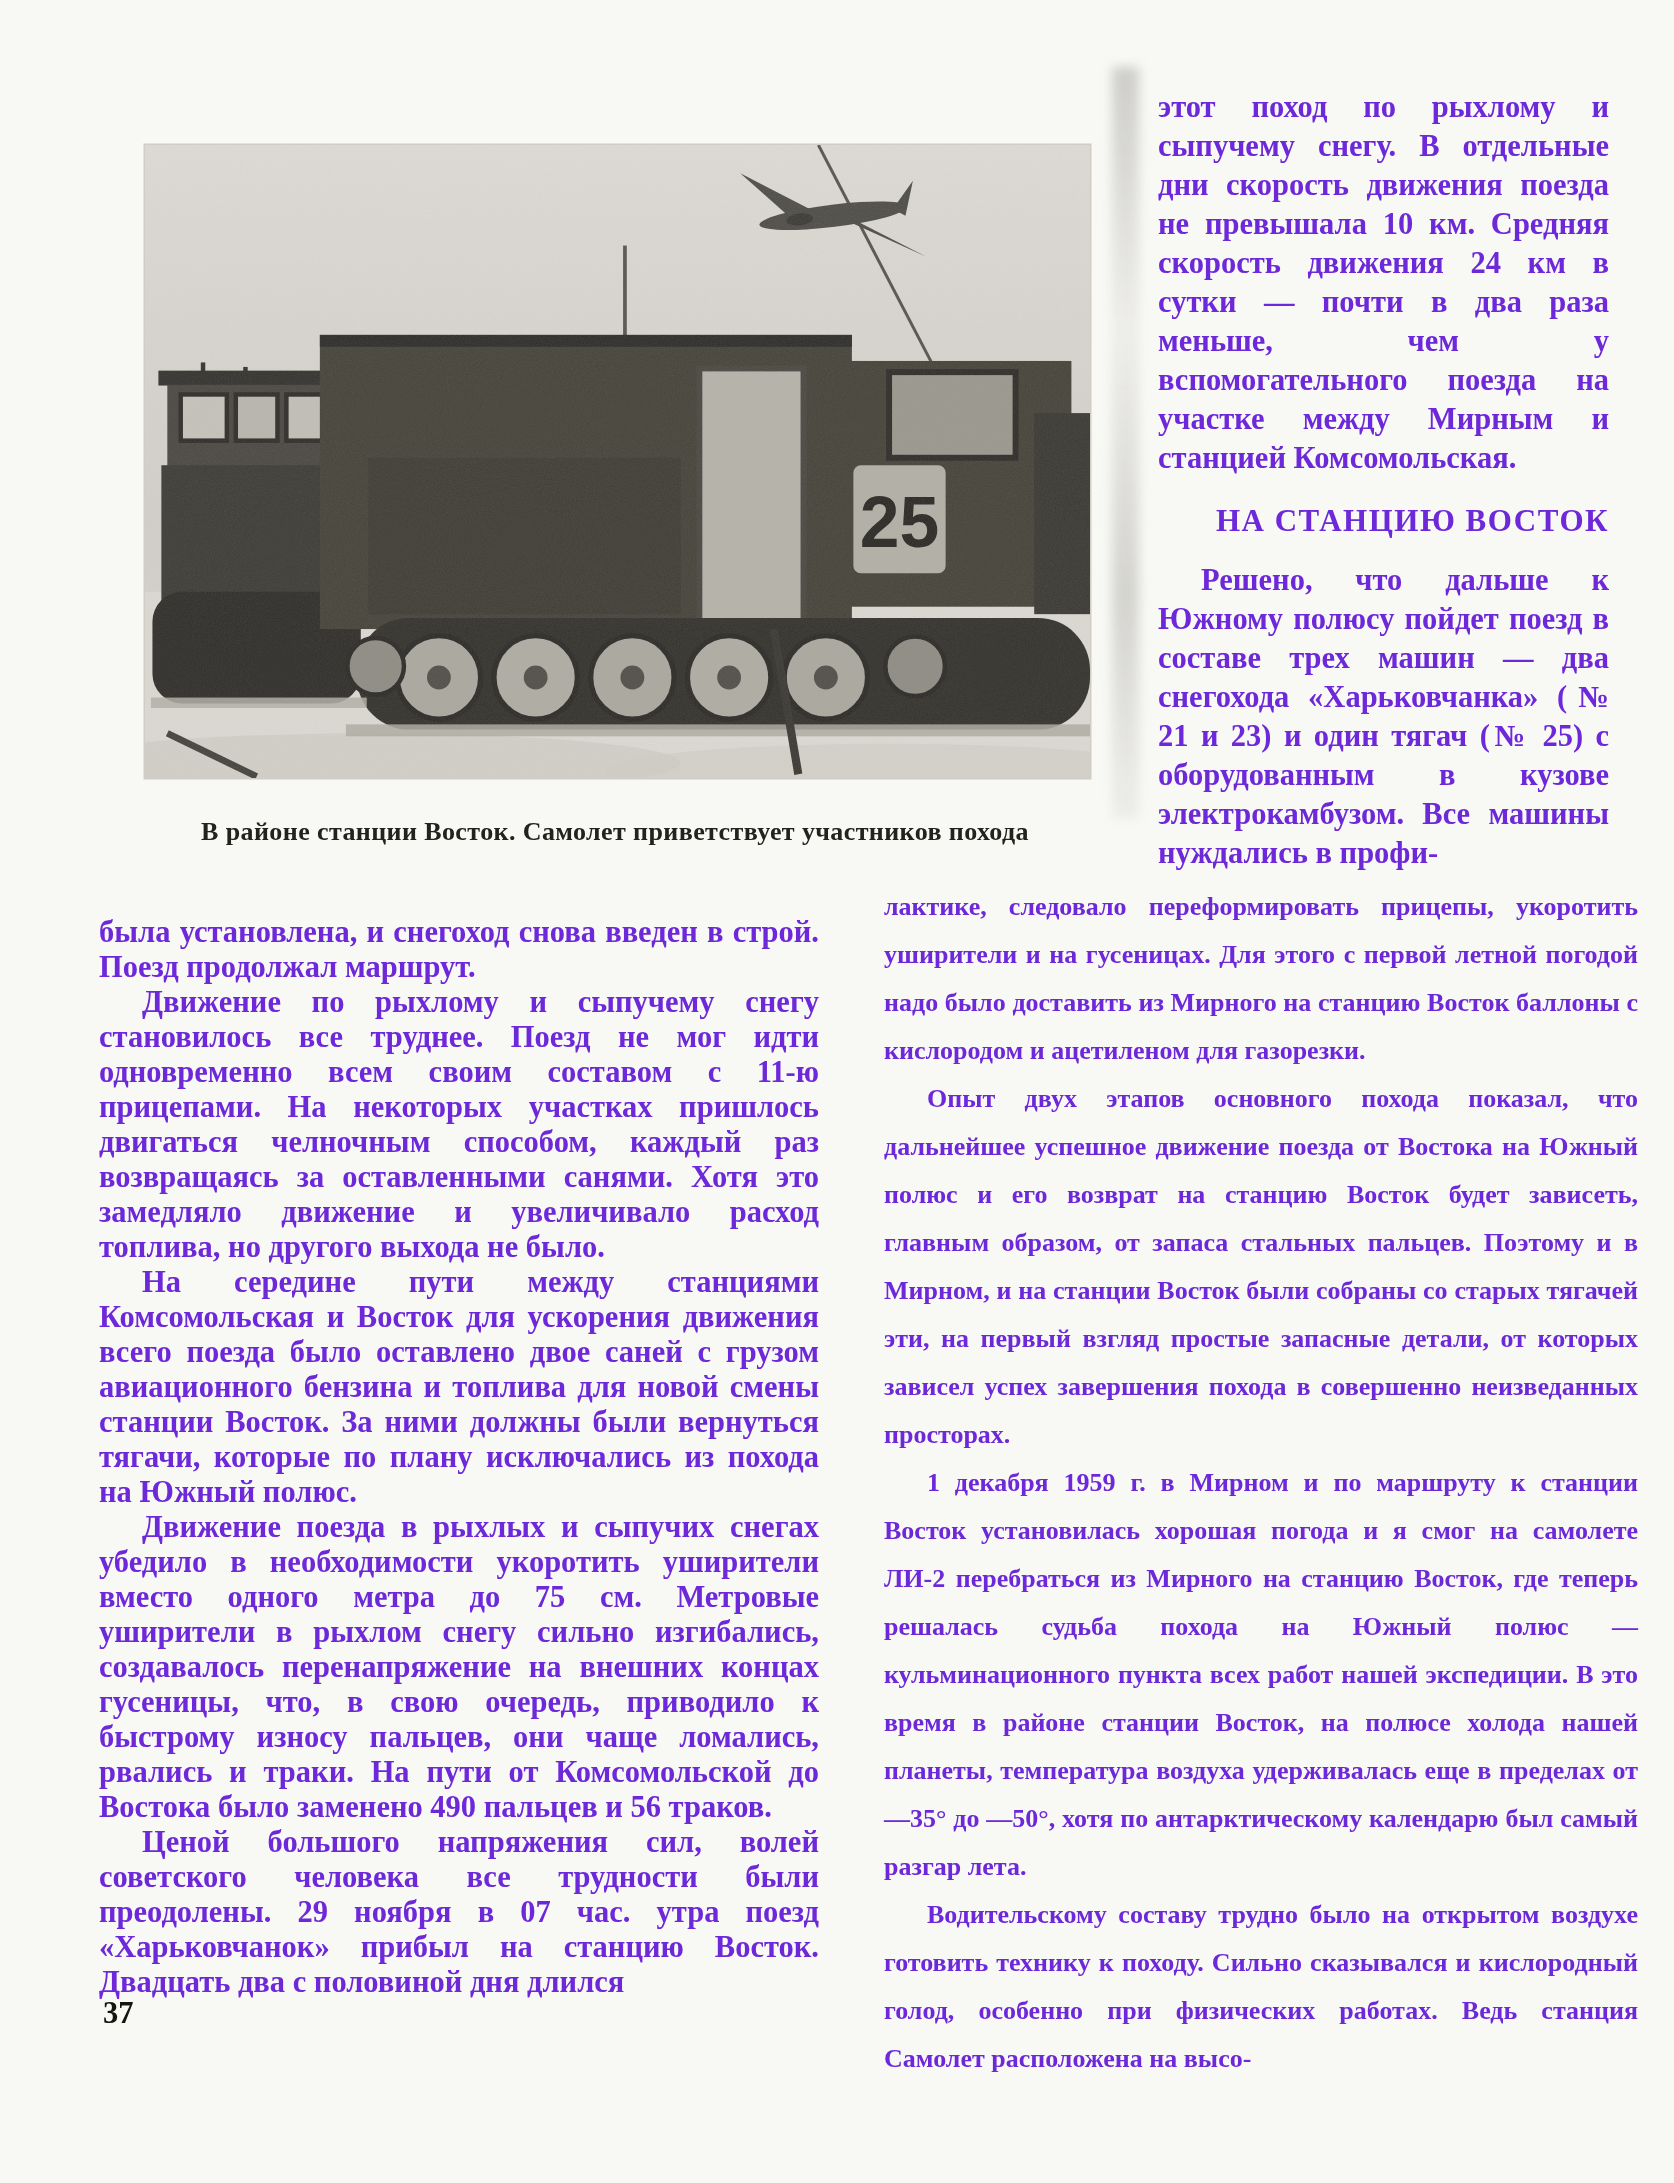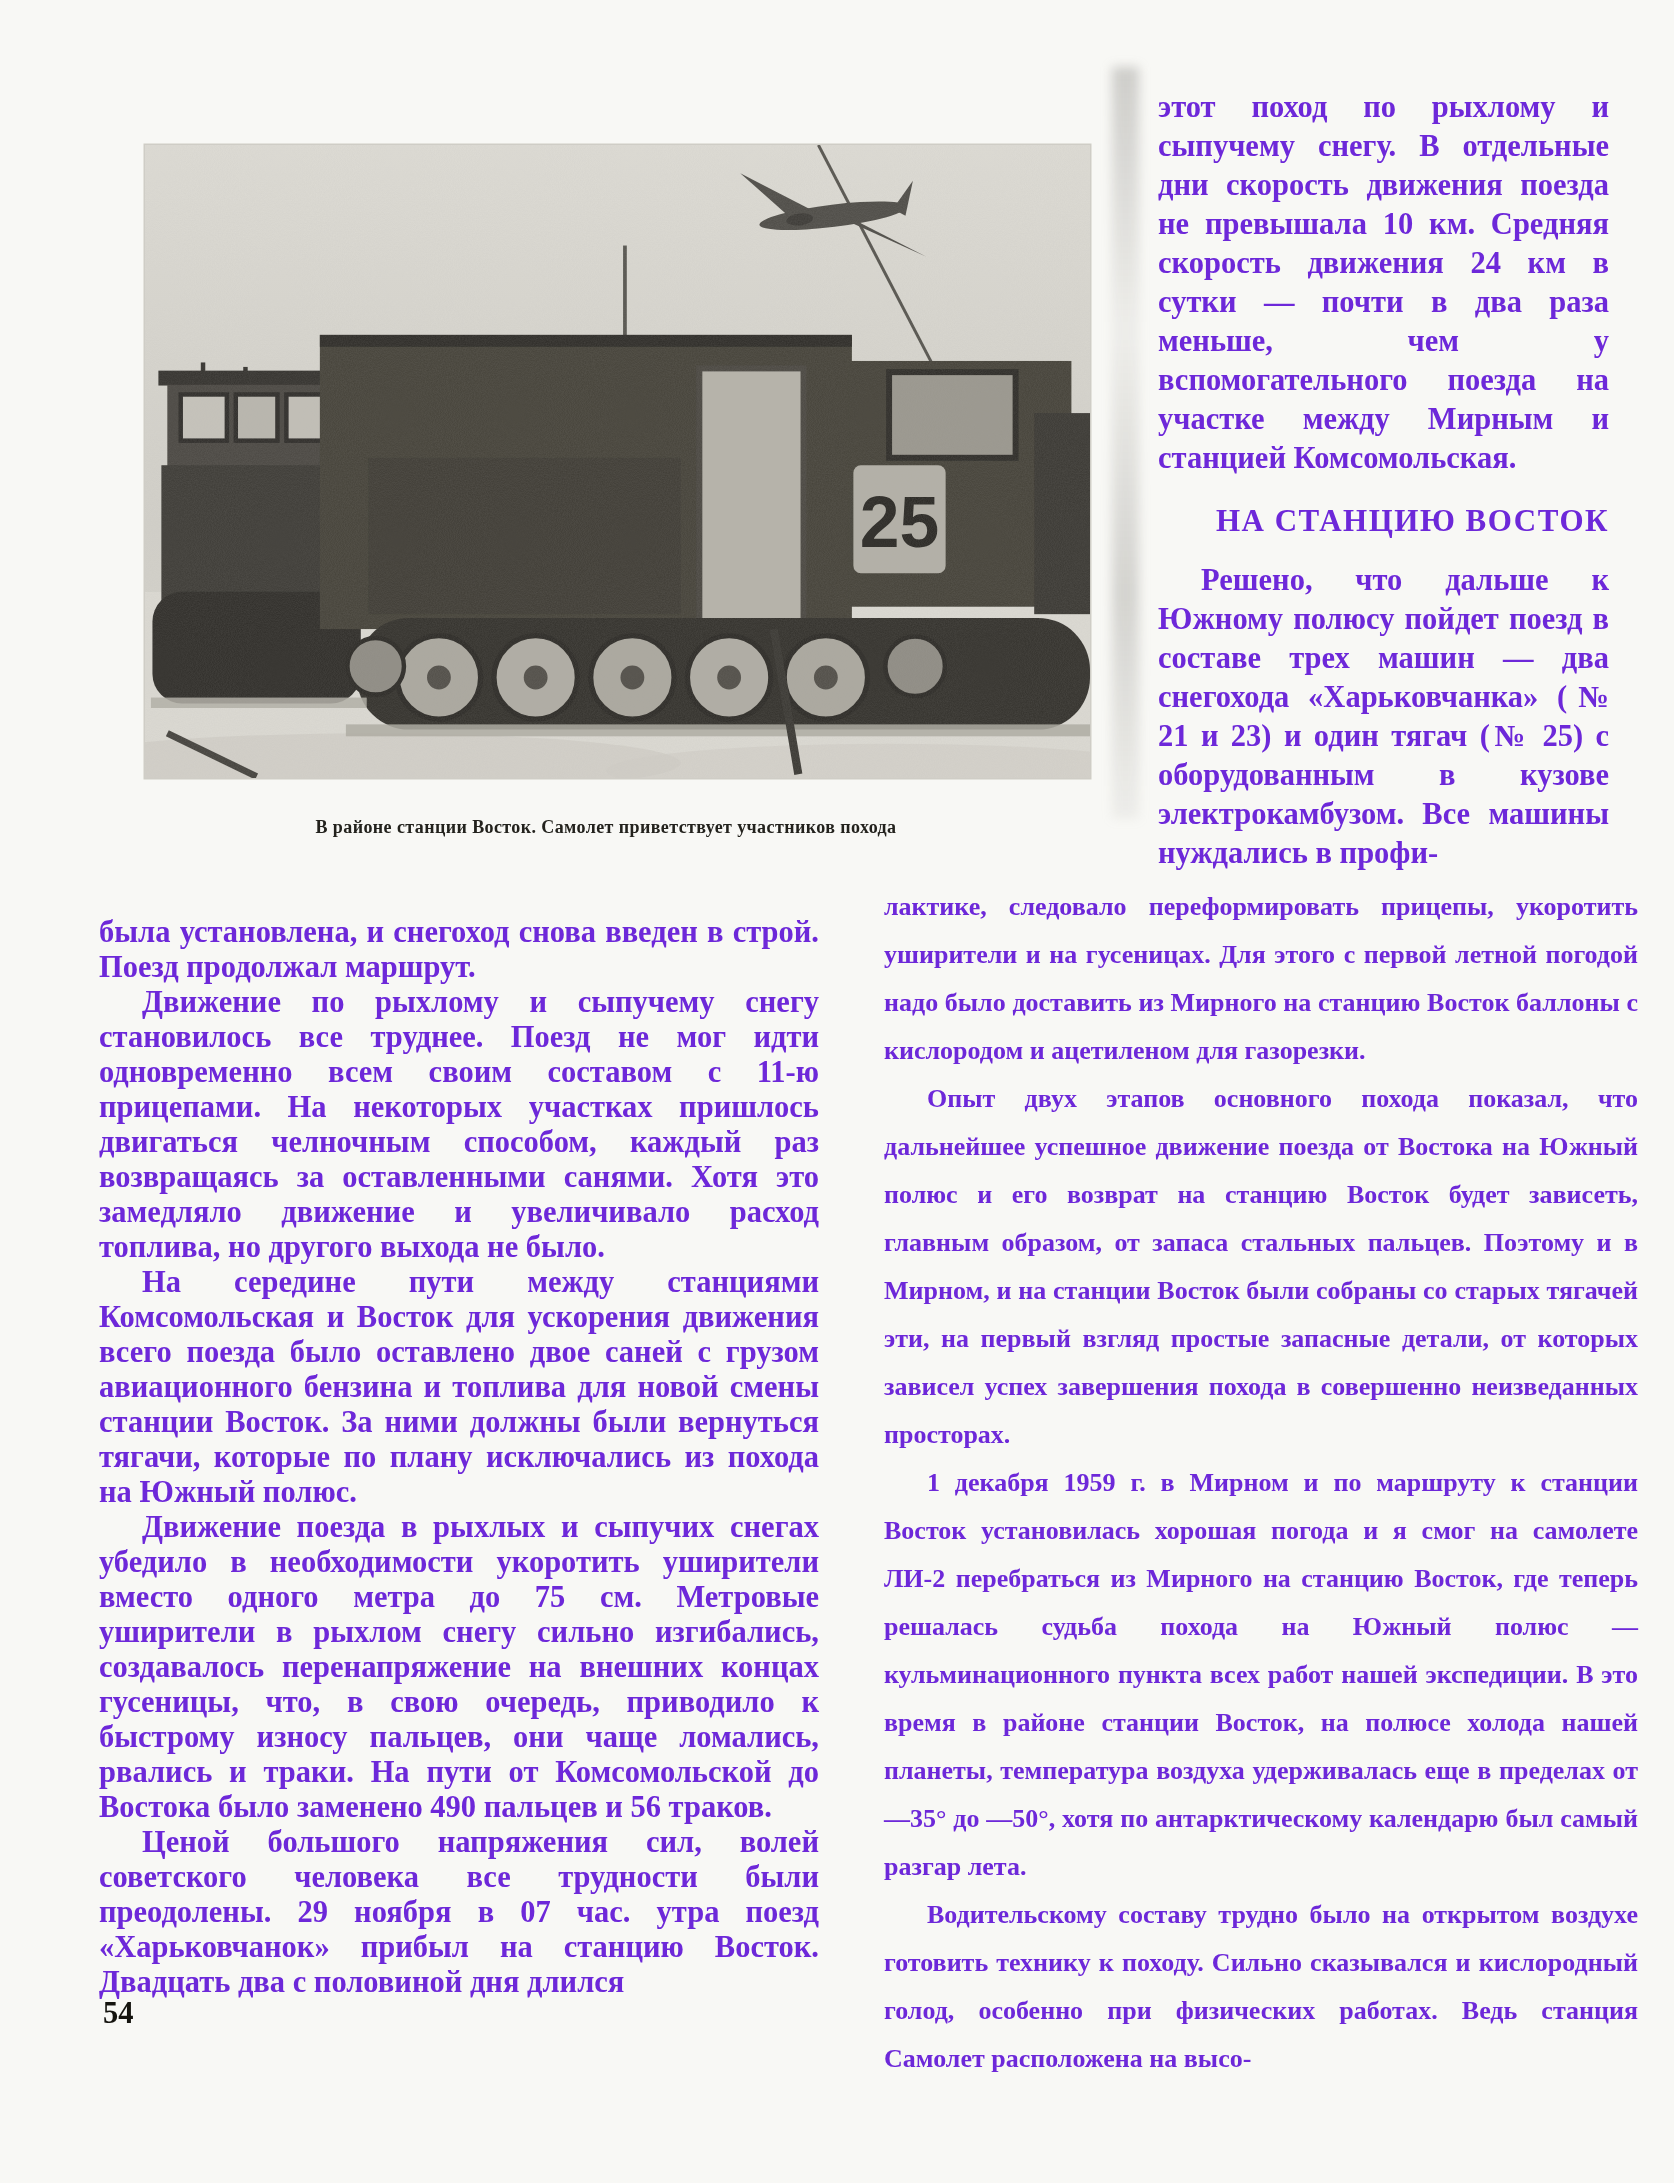--- a/index.html
+++ b/index.html
@@ -18,23 +18,23 @@
     background:linear-gradient(180deg,rgba(110,108,104,.30),rgba(165,162,156,.12) 35%,rgba(120,118,112,.28) 70%,rgba(150,148,142,.10));
     filter:blur(5.2px);
   }
   .photo{
     position:absolute;left:145px;top:145px;width:945px;height:633px;margin:0;
     background:#d4d2cb;
     box-shadow:0 0 0 1.5px #cfcdc6;
   }
   .photo svg{display:block;width:100%;height:100%;}
   .caption{
-    position:absolute;left:111px;top:817px;width:990px;
+    position:absolute;left:120px;top:817px;width:990px;
     text-align:center;
-    font-size:18px;font-weight:700;letter-spacing:0.4px;
+    font-size:26px;font-weight:700;letter-spacing:0.4px;
     color:#23221d;
   }
   .col{
     position:absolute;
     text-align:justify;
     font-weight:700;
     color:#6d28d9;
   }
   .col p{margin:0;padding:0;}
   .col p.indent{text-indent:43px;}
@@ -165,16 +165,16 @@
     <p class="indent">Ценой большого напряжения сил, волей советского человека все трудности были преодолены. 29 ноября в 07 час. утра поезд «Харьковчанок» прибыл на станцию Восток. Двадцать два с половиной дня длился</p>
   </div>
 
   <div class="col col-right">
     <p>лактике, следовало переформировать прицепы, укоротить уширители и на гусеницах. Для этого с первой летной погодой надо было доставить из Мирного на станцию Восток баллоны с кислородом и ацетиленом для газорезки.</p>
     <p class="indent">Опыт двух этапов основного похода показал, что дальнейшее успешное движение поезда от Востока на Южный полюс и его возврат на станцию Восток будет зависеть, главным образом, от запаса стальных пальцев. Поэтому и в Мирном, и на станции Восток были собраны со старых тягачей эти, на первый взгляд простые запасные детали, от которых зависел успех завершения похода в совершенно неизведанных просторах.</p>
     <p class="indent">1 декабря 1959 г. в Мирном и по маршруту к станции Восток установилась хорошая погода и я смог на самолете ЛИ-2 перебраться из Мирного на станцию Восток, где теперь решалась судьба похода на Южный полюс — кульминационного пункта всех работ нашей экспедиции. В это время в районе станции Восток, на полюсе холода нашей планеты, температура воздуха удерживалась еще в пределах от —35° до —50°, хотя по антарктическому календарю был самый разгар лета.</p>
     <p class="indent">Водительскому составу трудно было на открытом воздухе готовить технику к походу. Сильно сказывался и кислородный голод, особенно при физических работах. Ведь станция Самолет расположена на высо-</p>
   </div>
 
-  <div class="page-number">54</div>
+  <div class="page-number">37</div>
 
 </div>
 
 
 </body></html>

